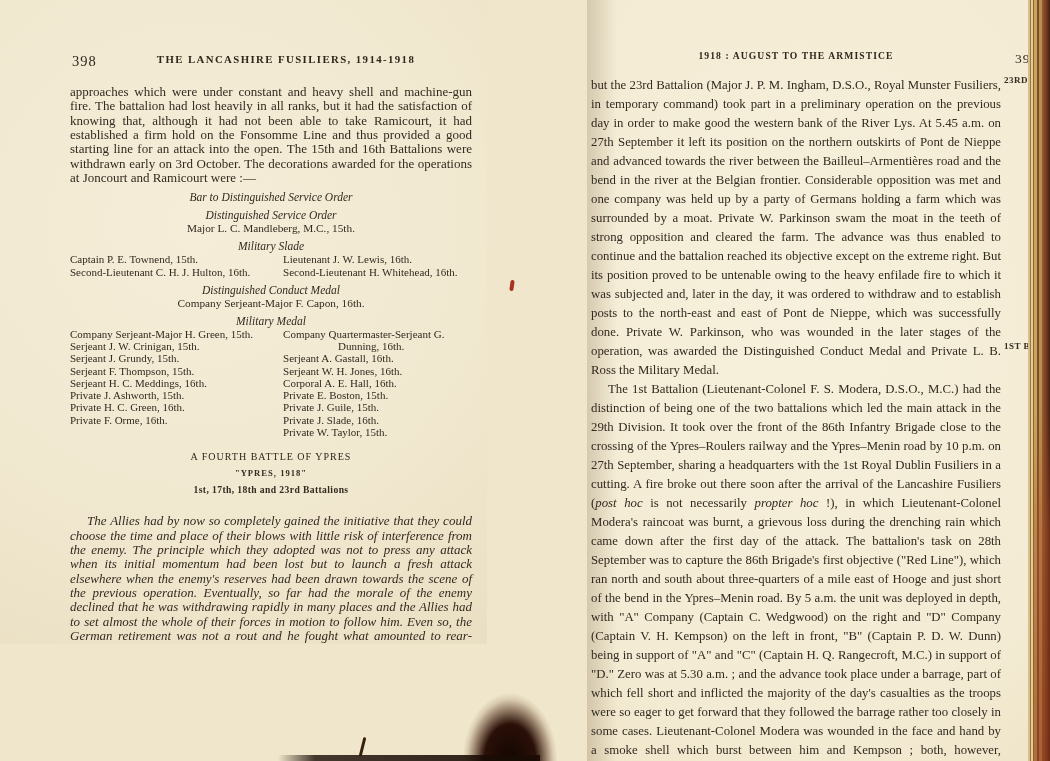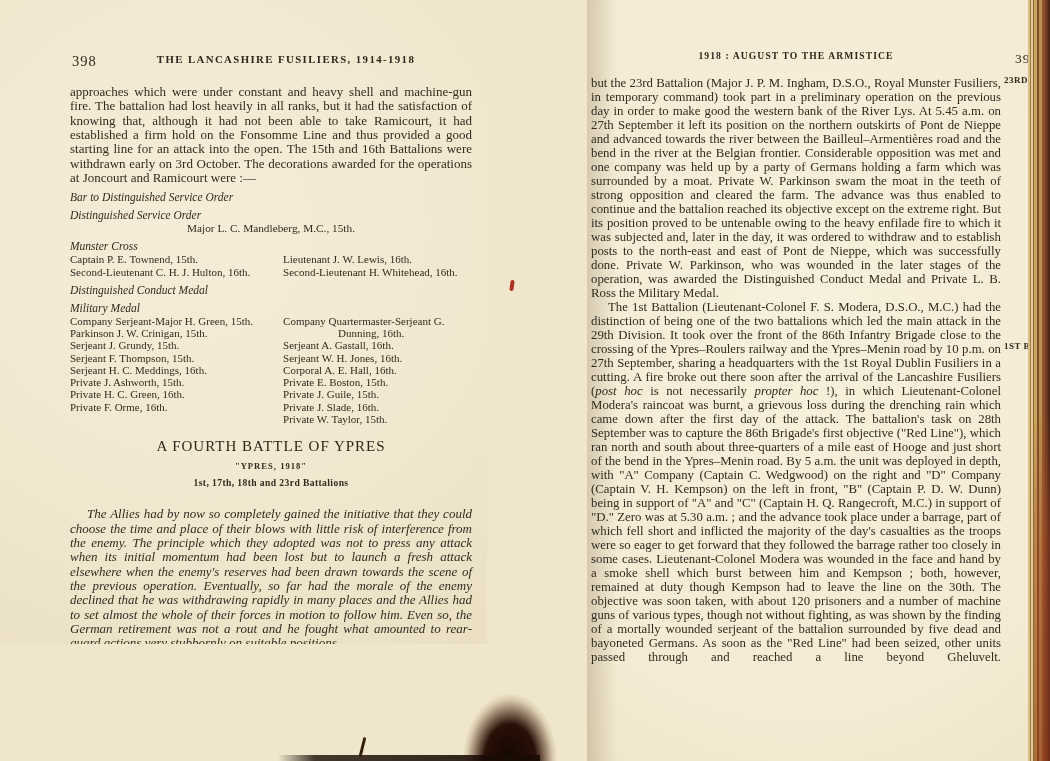--- a/index.html
+++ b/index.html
@@ -15,28 +15,28 @@
     background:radial-gradient(120% 90% at 40% 35%, #f5edd8 0%, #f1e8d0 50%, #eadfc2 88%, #e3d6b6 100%);
   }
   .lp-content{position:absolute;left:70px;top:42px;width:402px;}
   .header-row{position:relative;height:17px;}
   .pageno-left{position:absolute;left:2px;top:0;font-size:14.5px;letter-spacing:1px;color:#2f261b;}
   .running-header{display:block;text-align:center;font-size:10.8px;font-weight:700;letter-spacing:1.4px;color:#2f261b;padding-left:30px;margin-top:11px;}
   .body-par{margin:0;font-size:13px;line-height:14.35px;text-align:justify;color:#332a20;}
   .intro{margin-top:15px;}
   .indent{text-indent:17px;}
   .justify-last{text-align-last:justify;}
-  .award-head{margin:6px 0 1px;text-align:left;font-style:italic;font-size:11.5px;color:#332a20;}
+  .award-head{margin:6px 0 1px;text-align:center;font-style:italic;font-size:11.5px;color:#332a20;}
   .award-line{text-align:center;font-size:11.3px;white-space:nowrap;}
   .award-cols{display:flex;font-size:11px;line-height:12.25px;margin-top:1px;}
   .col-l{width:53%;}
   .col-r{width:47%;}
   .award-entry{white-space:nowrap;}
   .award-entry.hang{white-space:normal;padding-left:55px;text-indent:-55px;}
-  .section-title{margin:13px 0 0;text-align:center;font-weight:400;font-size:15px;letter-spacing:1px;color:#2f261b;}
+  .section-title{margin:13px 0 0;text-align:center;font-weight:400;font-size:10px;letter-spacing:1px;color:#2f261b;}
   .section-subtitle{margin:6px 0 0;text-align:center;font-weight:700;font-size:8.6px;letter-spacing:1px;}
   .section-battalions{margin:6px 0 14px;text-align:center;font-weight:700;font-size:9.6px;letter-spacing:.4px;}
   .allies{margin-top:19px;font-style:italic;}
   
   .gutter{
     position:absolute;left:487px;top:0;width:69px;height:761px;
     background:linear-gradient(90deg,
       #ddcfa8 0%, #e7d9a8 4%, #cf9f42 10%, #ecc878 16%, #d2a149 22%,
       #8a6220 30%, #b39а62 34%, #baa068 36%, #e6d9b6 47%, #f1e9d0 64%, #f4edd7 100%);
   }
@@ -46,21 +46,21 @@
     background:radial-gradient(130% 100% at 45% 40%, #f7f0dc 0%, #f3ebd3 55%, #ebdfc0 88%, #dcc89c 100%);
   }
   .page-right::before{
     content:"";position:absolute;left:0;top:0;width:30px;height:761px;
     background:linear-gradient(90deg, rgba(90,60,20,.20), rgba(90,60,20,0));
   }
   .rp-content{position:absolute;left:4px;top:50px;width:410px;}
   .rp-header{position:relative;height:15px;}
   .running-header-right{display:block;text-align:center;font-size:9.6px;font-weight:700;letter-spacing:1.1px;color:#2f261b;}
   .pageno-right{position:absolute;left:424px;top:1px;font-size:13.5px;letter-spacing:1px;color:#2f261b;white-space:nowrap;}
-  .rp-par{margin:0;font-size:12.8px;line-height:14px;text-align:justify;color:#332a20;}
+  .rp-par{margin:0;font-size:12.8px;line-height:19px;text-align:justify;color:#332a20;}
   .rp-first{margin-top:11px;}
   .margin-note{position:absolute;left:413px;font-size:9px;font-weight:700;letter-spacing:.5px;color:#332a20;white-space:nowrap;}
   .note-23{top:25px;}
   .note-1{top:291px;}
   
   .page-edges{
     position:absolute;left:1028px;top:0;width:14px;height:761px;
     background:repeating-linear-gradient(90deg,
       #d9bf86 0 2px,#9a7840 2px 3px,#e2cd9a 3px 5px,#8a6531 5px 6px,
       #c9a55f 6px 9px,#7c5026 9px 11px,#b98e4e 11px 14px);
@@ -102,39 +102,40 @@
         <span class="running-header">THE LANCASHIRE FUSILIERS, 1914-1918</span>
       </div>
 
       <p class="body-par intro">approaches which were under constant and heavy shell and machine-gun fire. The battalion had lost heavily in all ranks, but it had the satisfaction of knowing that, although it had not been able to take Ramicourt, it had established a firm hold on the Fonsomme Line and thus provided a good starting line for an attack into the open. The 15th and 16th Battalions were withdrawn early on 3rd October. The decorations awarded for the operations at Joncourt and Ramicourt were :—</p>
 
       <div class="award-head">Bar to Distinguished Service Order</div>
 
       <div class="award-head">Distinguished Service Order</div>
       <div class="award-line">Major L. C. Mandleberg, M.C., 15th.</div>
 
-      <div class="award-head">Munster Cross</div>
+      <div class="award-head">Military Slade</div>
       <div class="award-cols">
         <div class="col-l">
           <div class="award-entry">Captain P. E. Townend, 15th.</div>
           <div class="award-entry">Second-Lieutenant C. H. J. Hulton, 16th.</div>
         </div>
         <div class="col-r">
           <div class="award-entry">Lieutenant J. W. Lewis, 16th.</div>
           <div class="award-entry">Second-Lieutenant H. Whitehead, 16th.</div>
         </div>
       </div>
 
       <div class="award-head">Distinguished Conduct Medal</div>
+      <div class="award-line">Company Serjeant-Major F. Capon, 16th.</div>
 
       <div class="award-head">Military Medal</div>
       <div class="award-cols">
         <div class="col-l">
           <div class="award-entry">Company Serjeant-Major H. Green, 15th.</div>
-          <div class="award-entry">Parkinson J. W. Crinigan, 15th.</div>
+          <div class="award-entry">Serjeant J. W. Crinigan, 15th.</div>
           <div class="award-entry">Serjeant J. Grundy, 15th.</div>
           <div class="award-entry">Serjeant F. Thompson, 15th.</div>
           <div class="award-entry">Serjeant H. C. Meddings, 16th.</div>
           <div class="award-entry">Private J. Ashworth, 15th.</div>
           <div class="award-entry">Private H. C. Green, 16th.</div>
           <div class="award-entry">Private F. Orme, 16th.</div>
         </div>
         <div class="col-r">
           <div class="award-entry hang">Company Quartermaster-Serjeant G. Dunning, 16th.</div>
           <div class="award-entry">Serjeant A. Gastall, 16th.</div>

